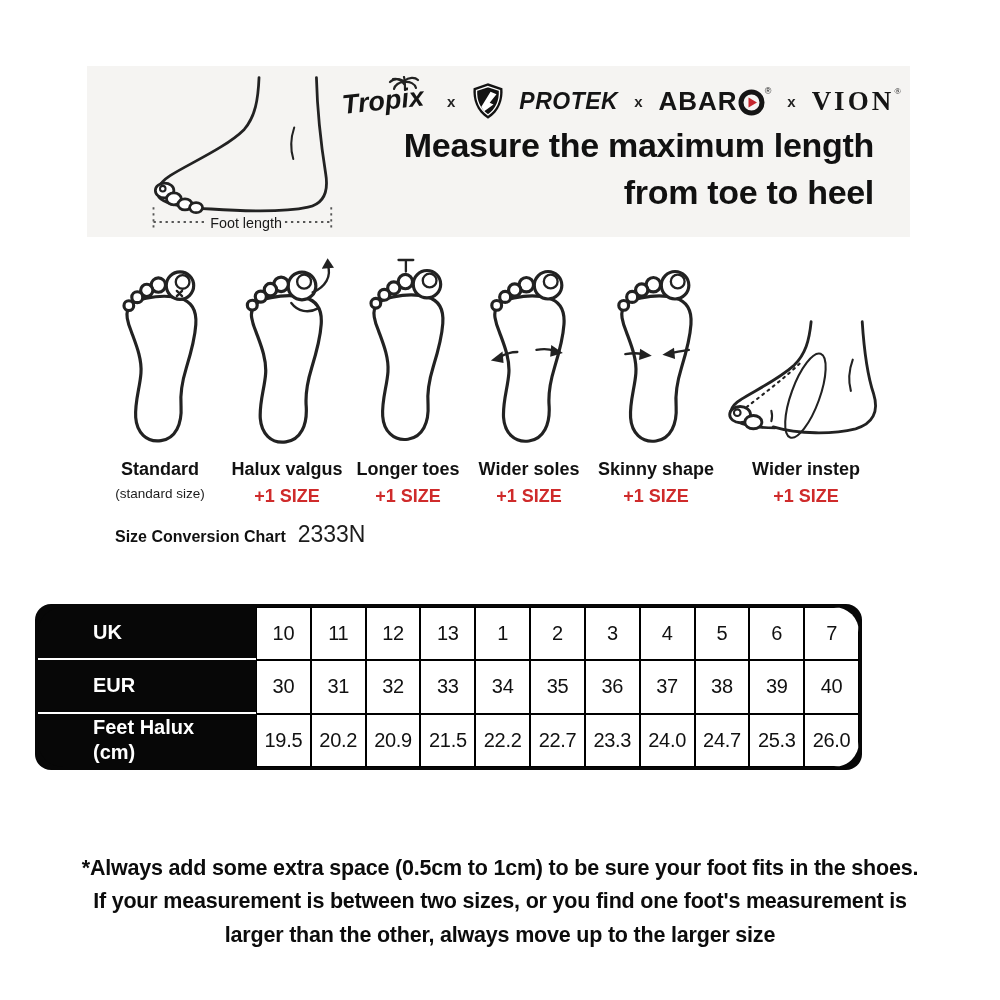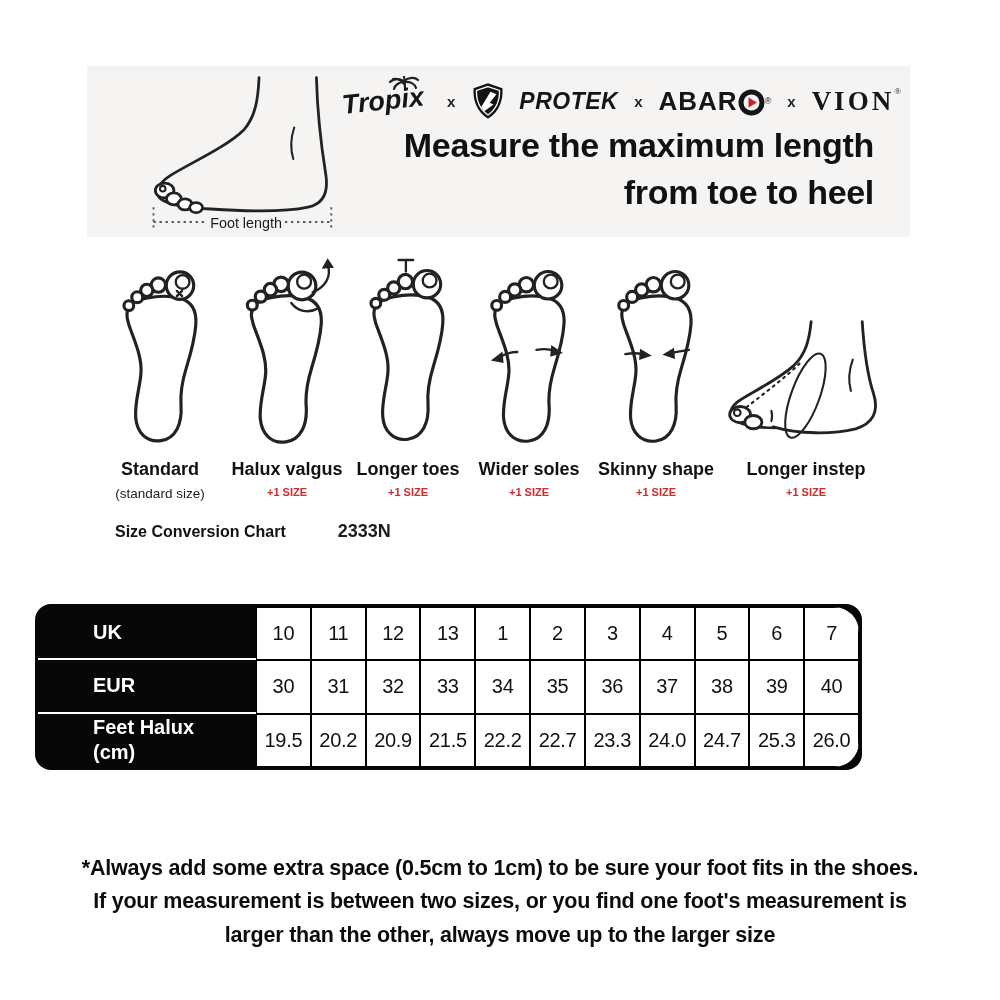--- a/index.html
+++ b/index.html
@@ -8,38 +8,38 @@
     font-family:"Liberation Sans",sans-serif;color:#141414;
   }
   
   .panel{position:absolute;left:87px;top:66px;width:823px;height:171px;background:#f5f4f2;}
   .side-foot{position:absolute;left:10px;top:6px;width:300px;height:162px;}
   .brands{position:absolute;left:250px;top:10px;width:566px;height:50px;
           display:flex;align-items:center;justify-content:center;gap:16px;}
   .sep{font-weight:700;font-size:15px;color:#222;}
   .protek{display:flex;align-items:center;gap:14px;}
   .protek .ptxt{font-weight:700;font-style:italic;font-size:23px;letter-spacing:.5px;color:#151515;}
-  .abaro{display:flex;align-items:center;}
+  .abaro{display:flex;align-items:flex-start;}
   .abaro .atxt{font-weight:800;font-size:26px;letter-spacing:1px;color:#151515;}
   .reg{font-size:9px;line-height:1;margin-top:1px;color:#151515;}
   .vion{display:flex;align-items:flex-start;font-family:"Liberation Serif",serif;}
   .vion .vtxt{font-size:27px;letter-spacing:3px;font-weight:600;color:#151515;}
   .title{position:absolute;right:36px;top:56px;margin:0;text-align:right;
          font-size:34px;line-height:1.38;font-weight:700;color:#111;letter-spacing:-.3px;}
   
   .foot-svg{position:absolute;}
   .fg-label{position:absolute;transform:translateX(-50%);font-weight:700;font-size:18px;
             color:#111;white-space:nowrap;top:459px;}
   .fg-sub{position:absolute;transform:translateX(-50%);white-space:nowrap;top:486px;}
   .fg-sub.plain{font-size:13.5px;color:#1c1c1c;font-weight:400;}
-  .fg-sub.red{font-size:11px;color:#cf2b2b;font-weight:700;}
+  .fg-sub.red{font-size:18px;color:#cf2b2b;font-weight:700;}
   
   .section-title{position:absolute;left:115px;top:521px;display:flex;align-items:baseline;gap:12px;}
   .section-title .st{font-weight:700;font-size:16px;color:#111;}
-  .section-title .model{font-weight:700;font-size:18px;color:#1c1c1c;margin-left:40px;}
+  .section-title .model{font-weight:400;font-size:23px;color:#1c1c1c;}
   
   .size-table{position:absolute;left:35px;top:604px;width:827px;height:166px;
               background:#070707;border-radius:16px;padding:3px;box-sizing:border-box;}
   .size-grid{width:100%;height:100%;display:grid;
              grid-template-columns:218px repeat(11,1fr);
              grid-template-rows:repeat(3,1fr);
              border-radius:25px;overflow:hidden;}
   .size-grid .th{background:#070707;color:#fff;font-weight:700;font-size:20px;
                  display:flex;align-items:center;padding-left:55px;box-sizing:border-box;
                  white-space:pre-line;line-height:1.25;}
@@ -203,21 +203,21 @@
     <path class="thin" d="M142,44 C138,55 137,66 140,77"></path>
     <path class="thin" d="M30,94 C48,80 72,62 88,46" stroke-dasharray="2,5"></path>
     <ellipse class="thin" cx="92" cy="82" rx="15" ry="47" transform="rotate(20 92 82)" stroke-width="2.6"></ellipse>
   </svg>
 
   <div class="fg-label" style="left:160px">Standard</div>
   <div class="fg-label" style="left:287px">Halux valgus</div>
   <div class="fg-label" style="left:408px">Longer toes</div>
   <div class="fg-label" style="left:529px">Wider soles</div>
   <div class="fg-label" style="left:656px">Skinny shape</div>
-  <div class="fg-label" style="left:806px">Longer instep</div>
+  <div class="fg-label" style="left:806px">Wider instep</div>
 
   <div class="fg-sub plain" style="left:160px">(standard size)</div>
   <div class="fg-sub red" style="left:287px">+1 SIZE</div>
   <div class="fg-sub red" style="left:408px">+1 SIZE</div>
   <div class="fg-sub red" style="left:529px">+1 SIZE</div>
   <div class="fg-sub red" style="left:656px">+1 SIZE</div>
   <div class="fg-sub red" style="left:806px">+1 SIZE</div>
 
   <div class="section-title">
     <span class="st">Size Conversion Chart</span>

